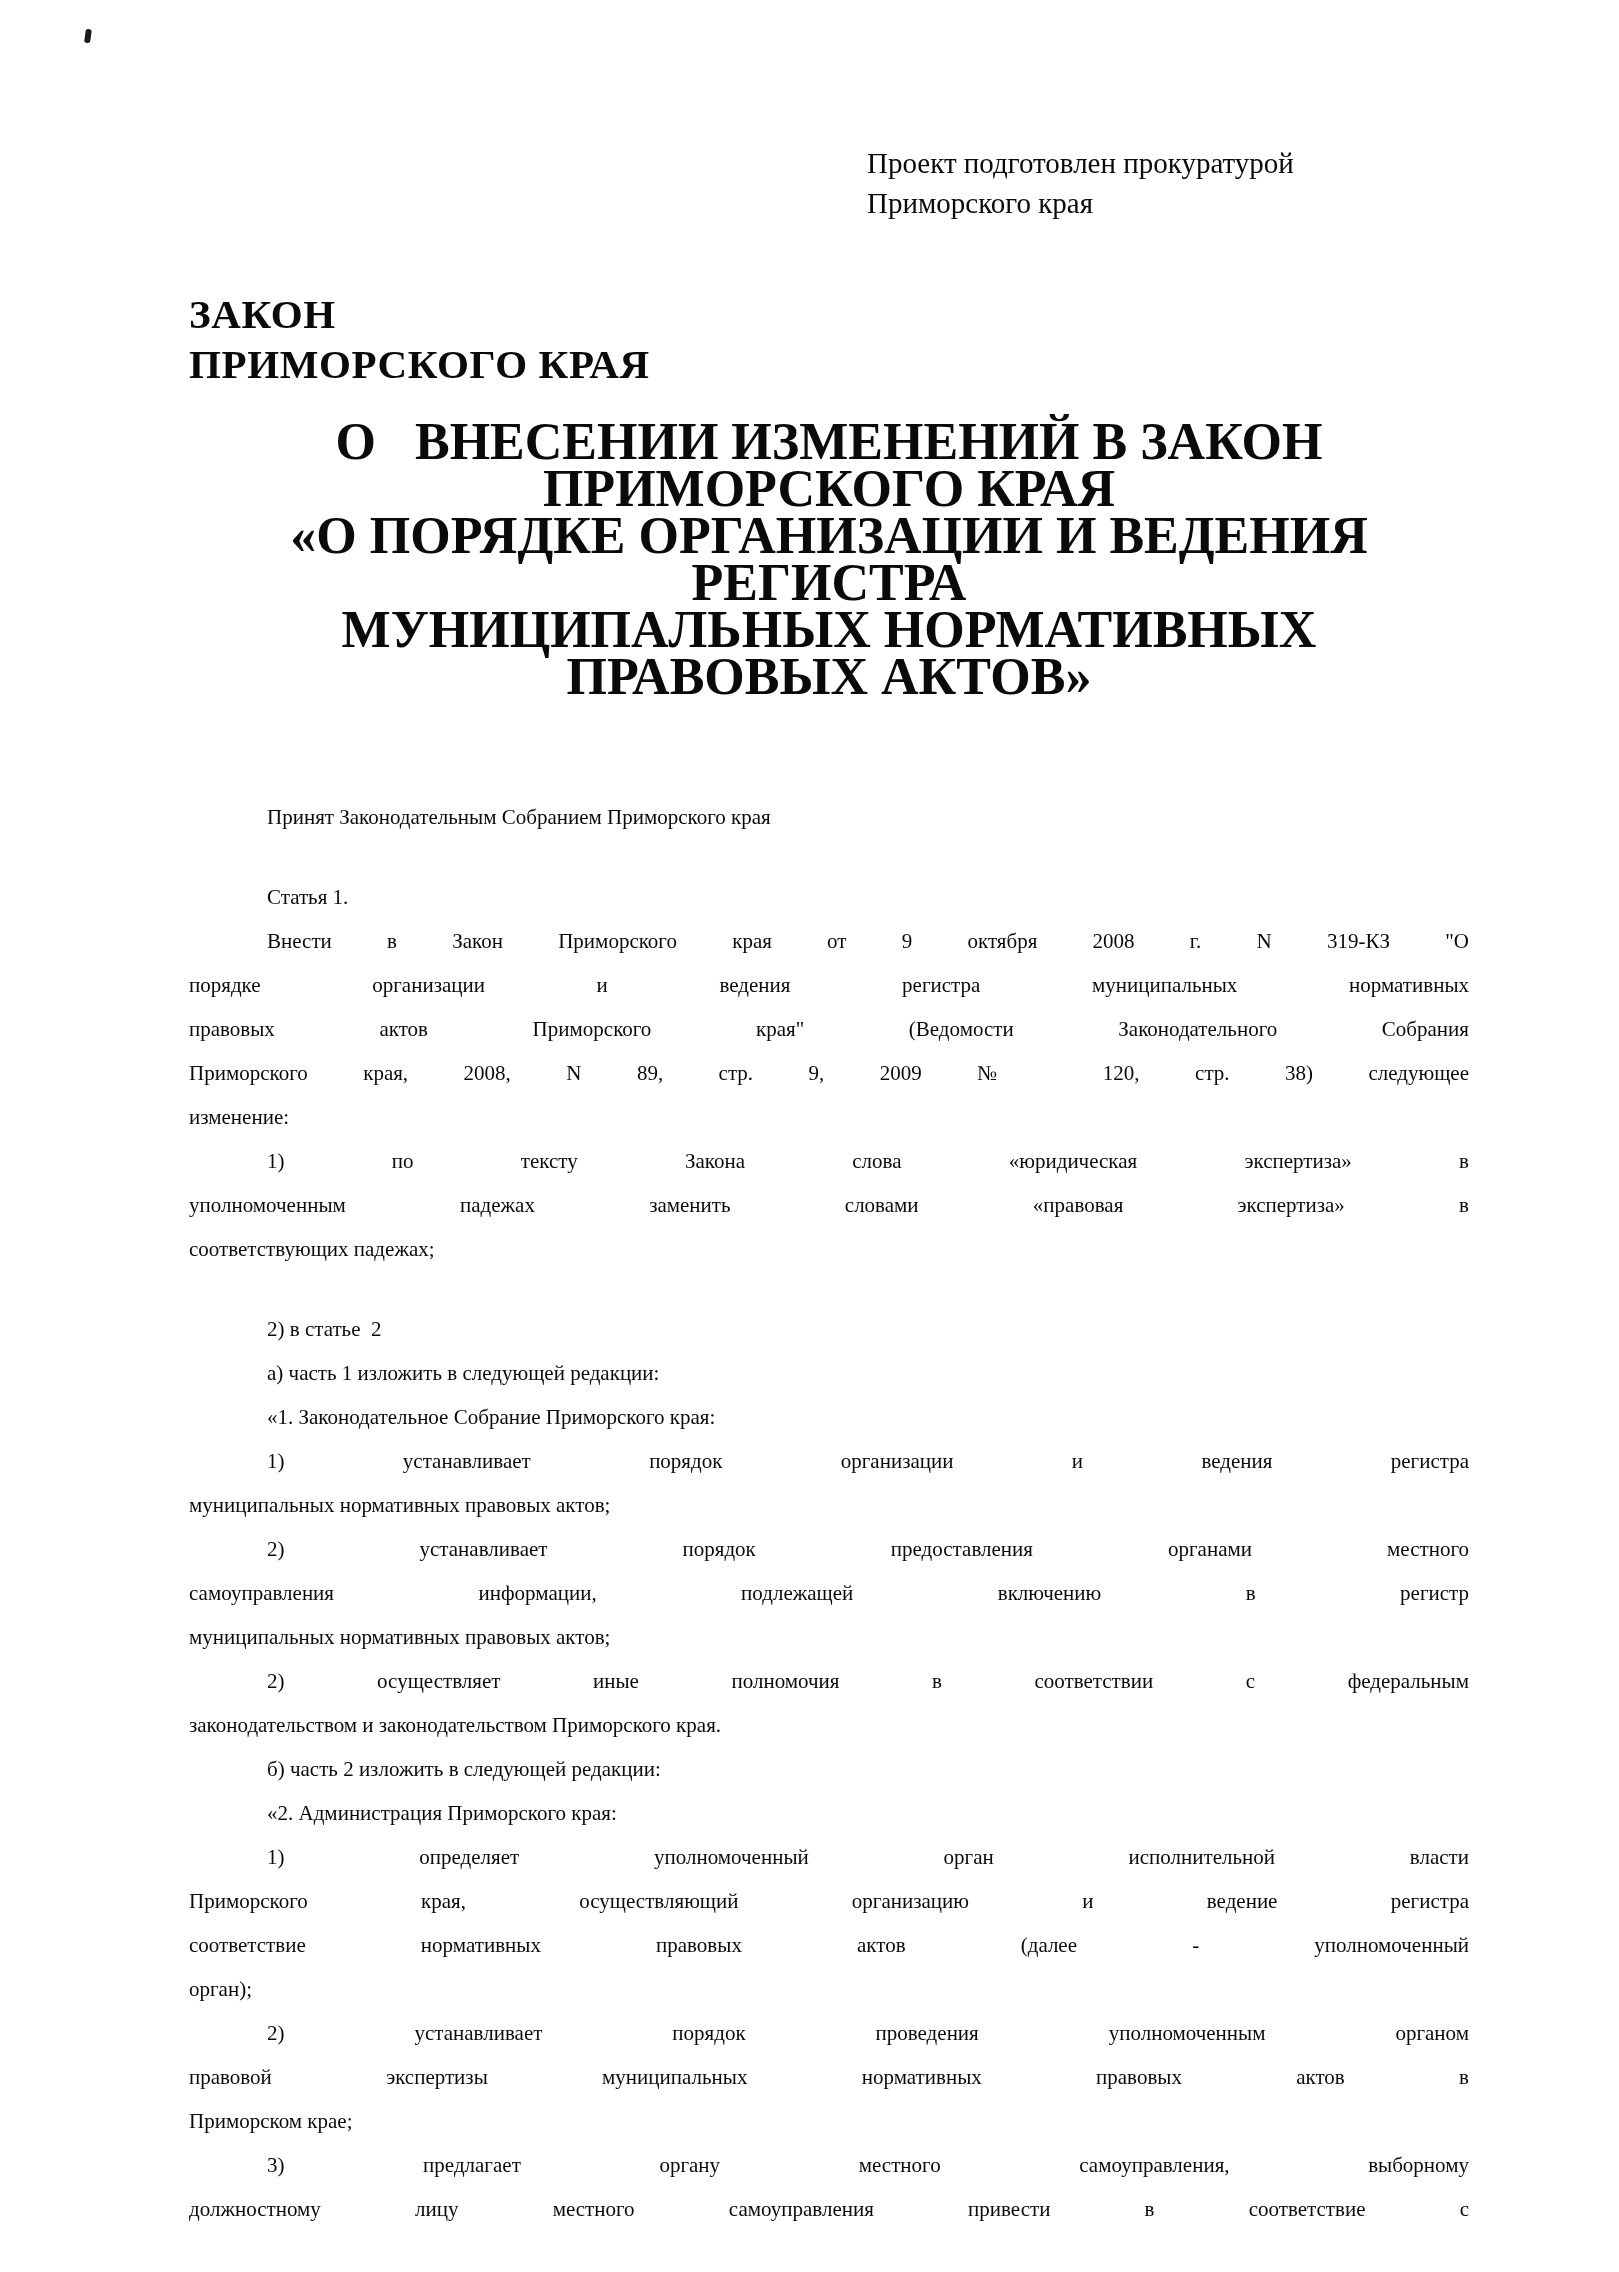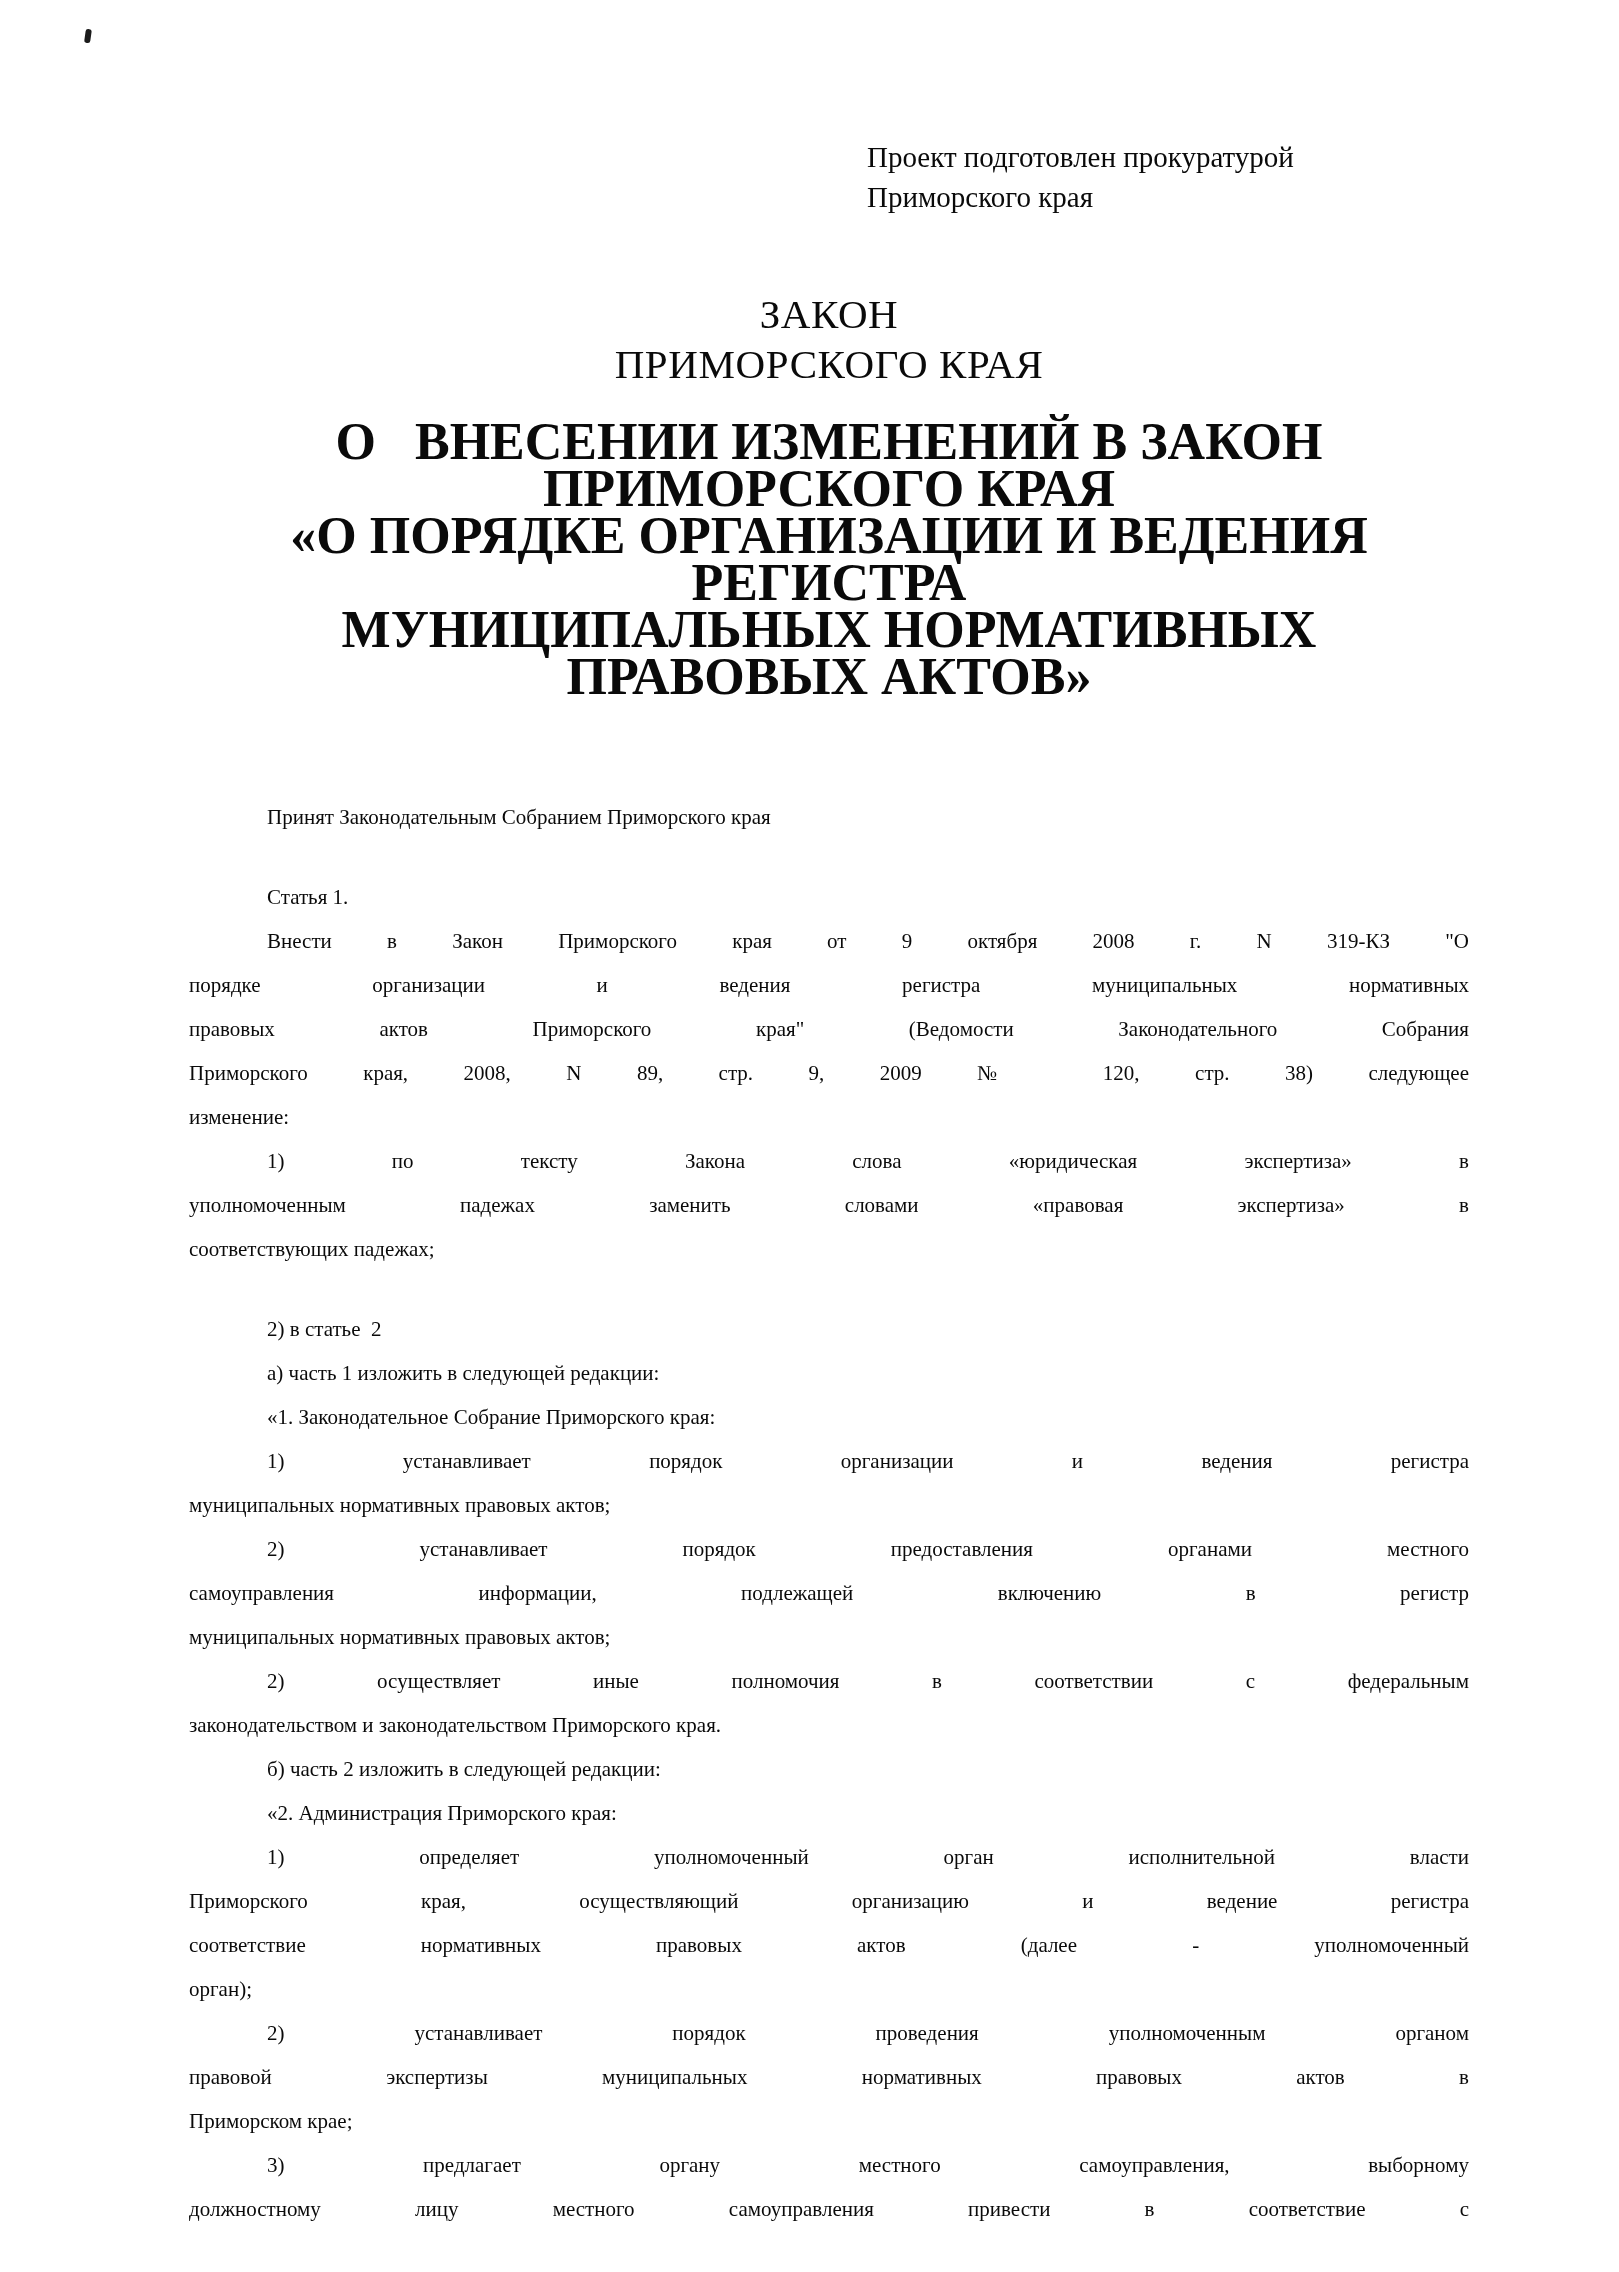--- a/index.html
+++ b/index.html
@@ -25,30 +25,30 @@
     width: 5.8px;
     height: 13.6px;
     background: #1b1b1b;
     border-radius: 2.6px;
     transform: rotate(8deg);
   }
   
   .header-note {
     position: absolute;
     left: 867px;
-    top: 137px;
+    top: 143px;
     font-size: 29px;
     line-height: 40px;
     white-space: nowrap;
   }
   
   .title {
     margin: 289px 151px 0 189px;
-    text-align: center;
-    font-weight: normal;
+    text-align: left;
+    font-weight: bold;
     font-size: 41px;
     line-height: 50px;
     letter-spacing: 0.6px;
   }
   .subtitle {
     margin: 29px 151px 0 189px;
     text-align: center;
     font-weight: bold;
     font-size: 52px;
     line-height: 47px;

